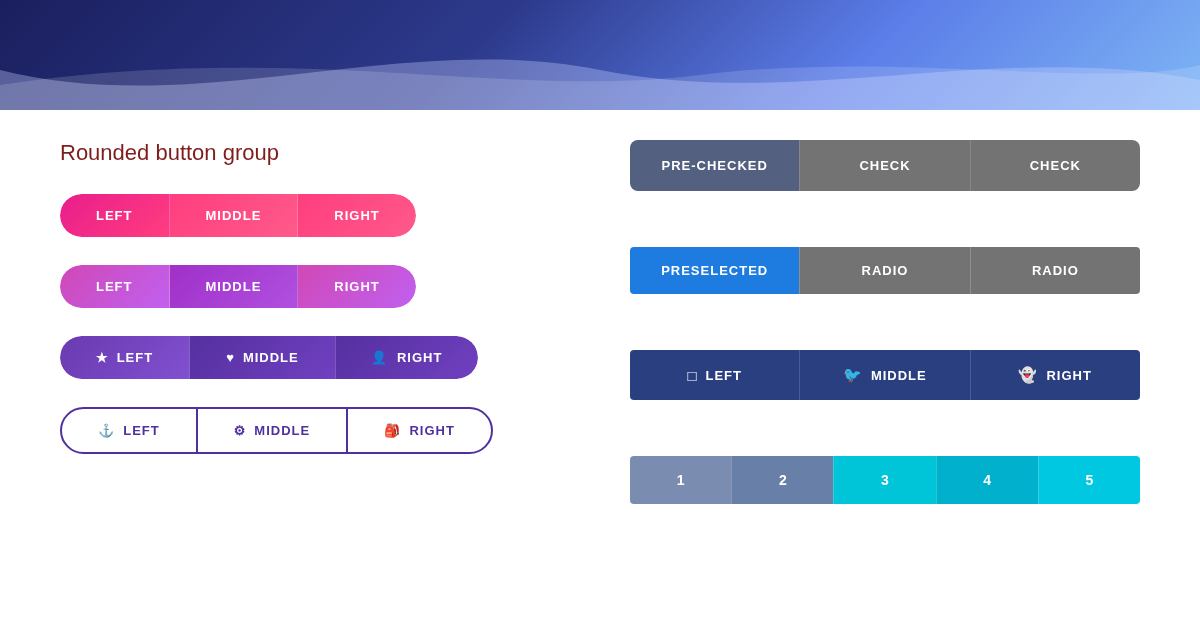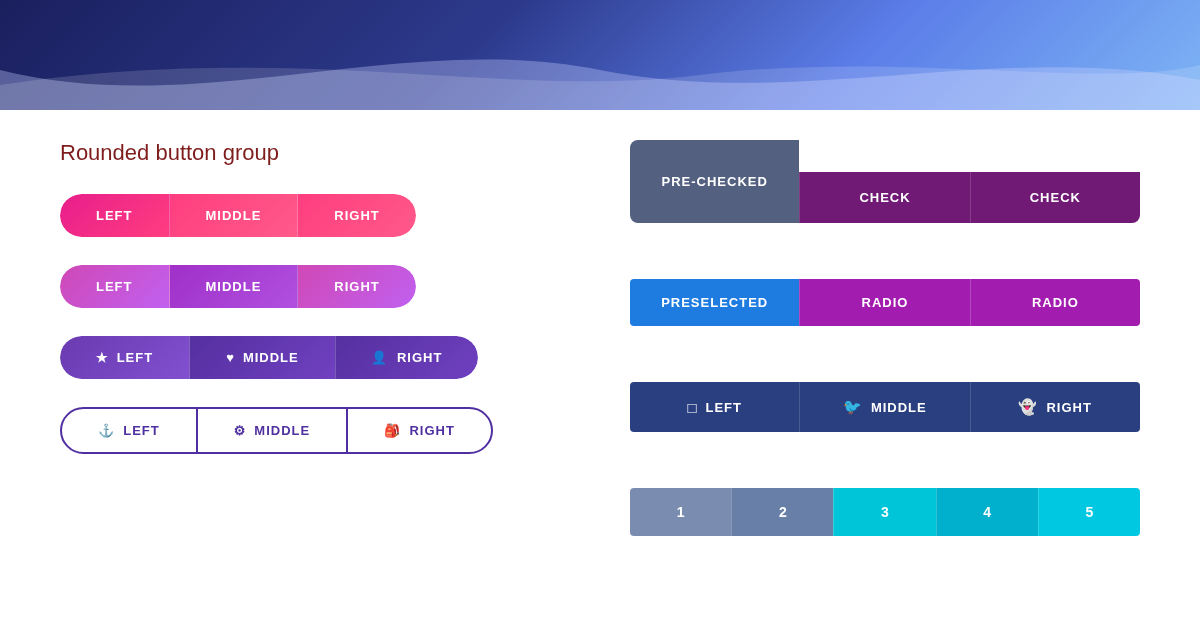--- a/index.html
+++ b/index.html
@@ -205,22 +205,21 @@
       border: none;
       color: #fff;
       text-align: center;
       flex: 1;
     }
 
     .btn-group-checkbox .btn.pre-checked {
       background: #546080;
     }
     .btn-group-checkbox .btn.checked {
-      background: #701a75;
-      margin-top: 32px;
+      background: #737373;
     }
     .btn-group-checkbox .btn + .btn {
       border-left: 1px solid rgba(255,255,255,0.15);
     }
 
     
     .btn-group-radio {
       display: flex;
       margin-bottom: 28px;
       border-radius: 4px;
@@ -236,21 +235,21 @@
       border: none;
       color: #fff;
       text-align: center;
       flex: 1;
     }
 
     .btn-group-radio .btn.preselected {
       background: #1e7be0;
     }
     .btn-group-radio .btn.radio {
-      background: #a21caf;
+      background: #737373;
       text-align: center;
     }
     .btn-group-radio .btn + .btn {
       border-left: 1px solid rgba(255,255,255,0.2);
     }
 
     
     .btn-group-social {
       display: flex;
       margin-bottom: 28px;

